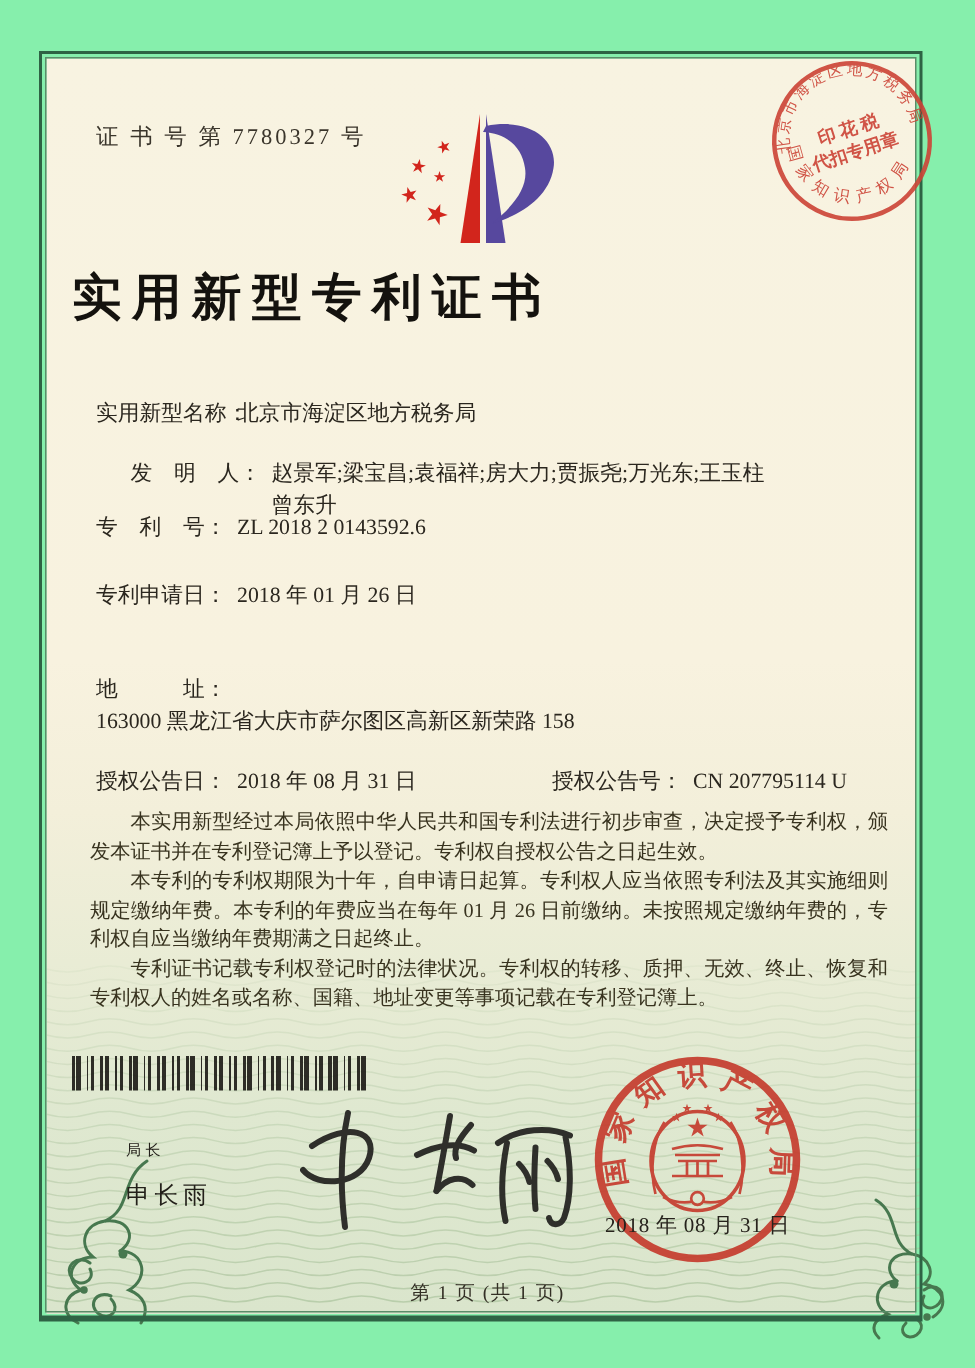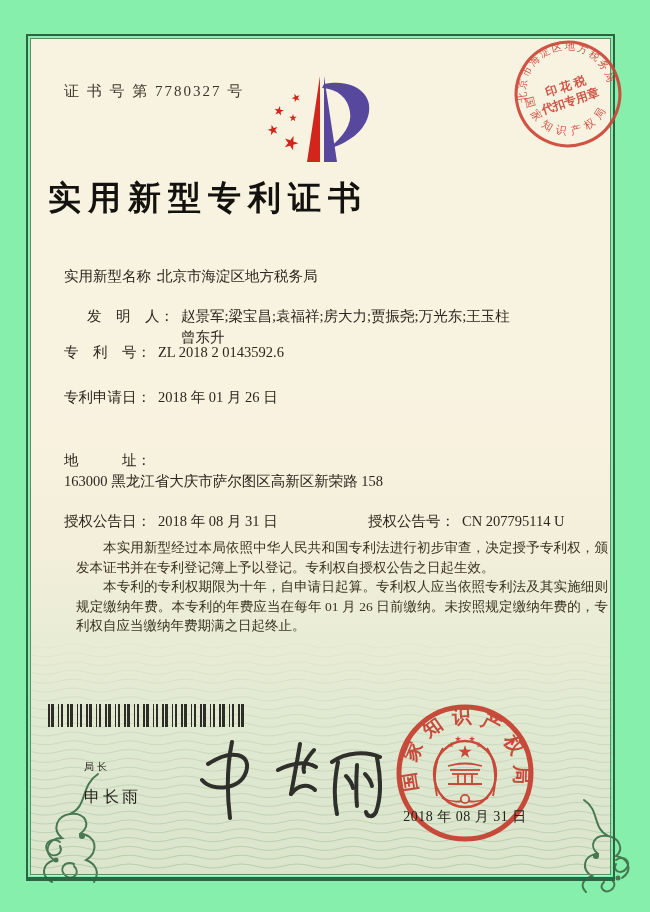--- a/index.html
+++ b/index.html
@@ -13,21 +13,21 @@
   .waves{position:absolute;left:31px;top:640px;z-index:1;}
   .ornament{position:absolute;z-index:2;}
   .cert-no{position:absolute;left:64px;top:82px;font-size:15px;letter-spacing:2px;color:#3a352b;z-index:4;}
   .logo{position:absolute;left:258px;top:74px;width:120px;height:92px;z-index:4;}
   .title{position:absolute;left:48px;top:176px;width:554px;text-align:left;
         font-size:33px;font-weight:bold;letter-spacing:7px;color:#14120e;z-index:4;}
   .row{position:absolute;left:64px;display:flex;font-size:14.5px;line-height:21px;z-index:4;}
   .row .lbl{flex:none;width:94px;white-space:nowrap;}
   .row .val{white-space:pre-wrap;}
   .row-grant2{left:368px;}
-  .paragraphs{position:absolute;left:60px;top:538px;width:532px;z-index:4;margin-left:16px;}
+  .paragraphs{position:absolute;left:60px;top:538px;width:532px;z-index:4;}
   .paragraphs p{margin:0;text-indent:2em;font-size:13.5px;line-height:19.5px;text-align:justify;color:#38331f;}
   .barcode{position:absolute;left:48px;top:704px;width:198px;height:23px;z-index:4;opacity:.88;
         background:repeating-linear-gradient(90deg,#15130f 0 2px,transparent 2px 3px,#15130f 3px 6px,
         transparent 6px 10px,#15130f 10px 11px,transparent 11px 13px,#15130f 13px 15px,transparent 15px 19px);}
   .signer-title{position:absolute;left:84px;top:760px;font-size:10px;letter-spacing:3px;z-index:5;color:#23201a;}
   .signer-name{position:absolute;left:84px;top:787px;font-size:16px;letter-spacing:3px;z-index:5;color:#23201a;}
   .signature{position:absolute;left:180px;top:738px;z-index:5;}
   .seal{position:absolute;left:390px;top:698px;z-index:5;}
   .seal-date{position:absolute;left:398px;top:808px;width:134px;text-align:center;
         font-size:14px;letter-spacing:.5px;color:#26221c;z-index:6;}
@@ -144,20 +144,21 @@
     <span class="val">2018 年 08 月 31 日</span>
   </div>
   <div class="row row-grant2" style="top:511px;">
     <span class="lbl">授权公告号：</span>
     <span class="val">CN 207795114 U</span>
   </div>
 
   <div class="paragraphs">
     <p>本实用新型经过本局依照中华人民共和国专利法进行初步审查，决定授予专利权，颁发本证书并在专利登记簿上予以登记。专利权自授权公告之日起生效。</p>
     <p>本专利的专利权期限为十年，自申请日起算。专利权人应当依照专利法及其实施细则规定缴纳年费。本专利的年费应当在每年 01 月 26 日前缴纳。未按照规定缴纳年费的，专利权自应当缴纳年费期满之日起终止。</p>
+    <p>专利证书记载专利权登记时的法律状况。专利权的转移、质押、无效、终止、恢复和专利权人的姓名或名称、国籍、地址变更等事项记载在专利登记簿上。</p>
   </div>
 
   <div class="barcode"></div>
 
   <div class="signer-title">局长</div>
   <div class="signer-name">申长雨</div>
 
   <svg class="signature" width="215" height="85" viewBox="0 0 215 85">
     <g fill="none" stroke="#1d1c1a" stroke-width="4" stroke-linecap="round" stroke-linejoin="round" opacity=".9">
       <path d="M52 4 C 47 28, 47 56, 50 80"></path>
@@ -220,14 +221,15 @@
         </text>
         <text font-size="10.5" stroke="none">
           <textPath href="#taxBot" startOffset="2" textLength="104" lengthAdjust="spacing">国家知识产权局</textPath>
         </text>
         <text x="56" y="52" font-size="11.5" font-weight="bold" text-anchor="middle" stroke="none">印 花 税</text>
         <text x="56" y="67" font-size="11.5" font-weight="bold" text-anchor="middle" stroke="none">代扣专用章</text>
       </g>
     </svg>
   </div>
 
+  <div class="footer">第 1 页 (共 1 页)</div>
 
 </div>
 
 </body></html>

